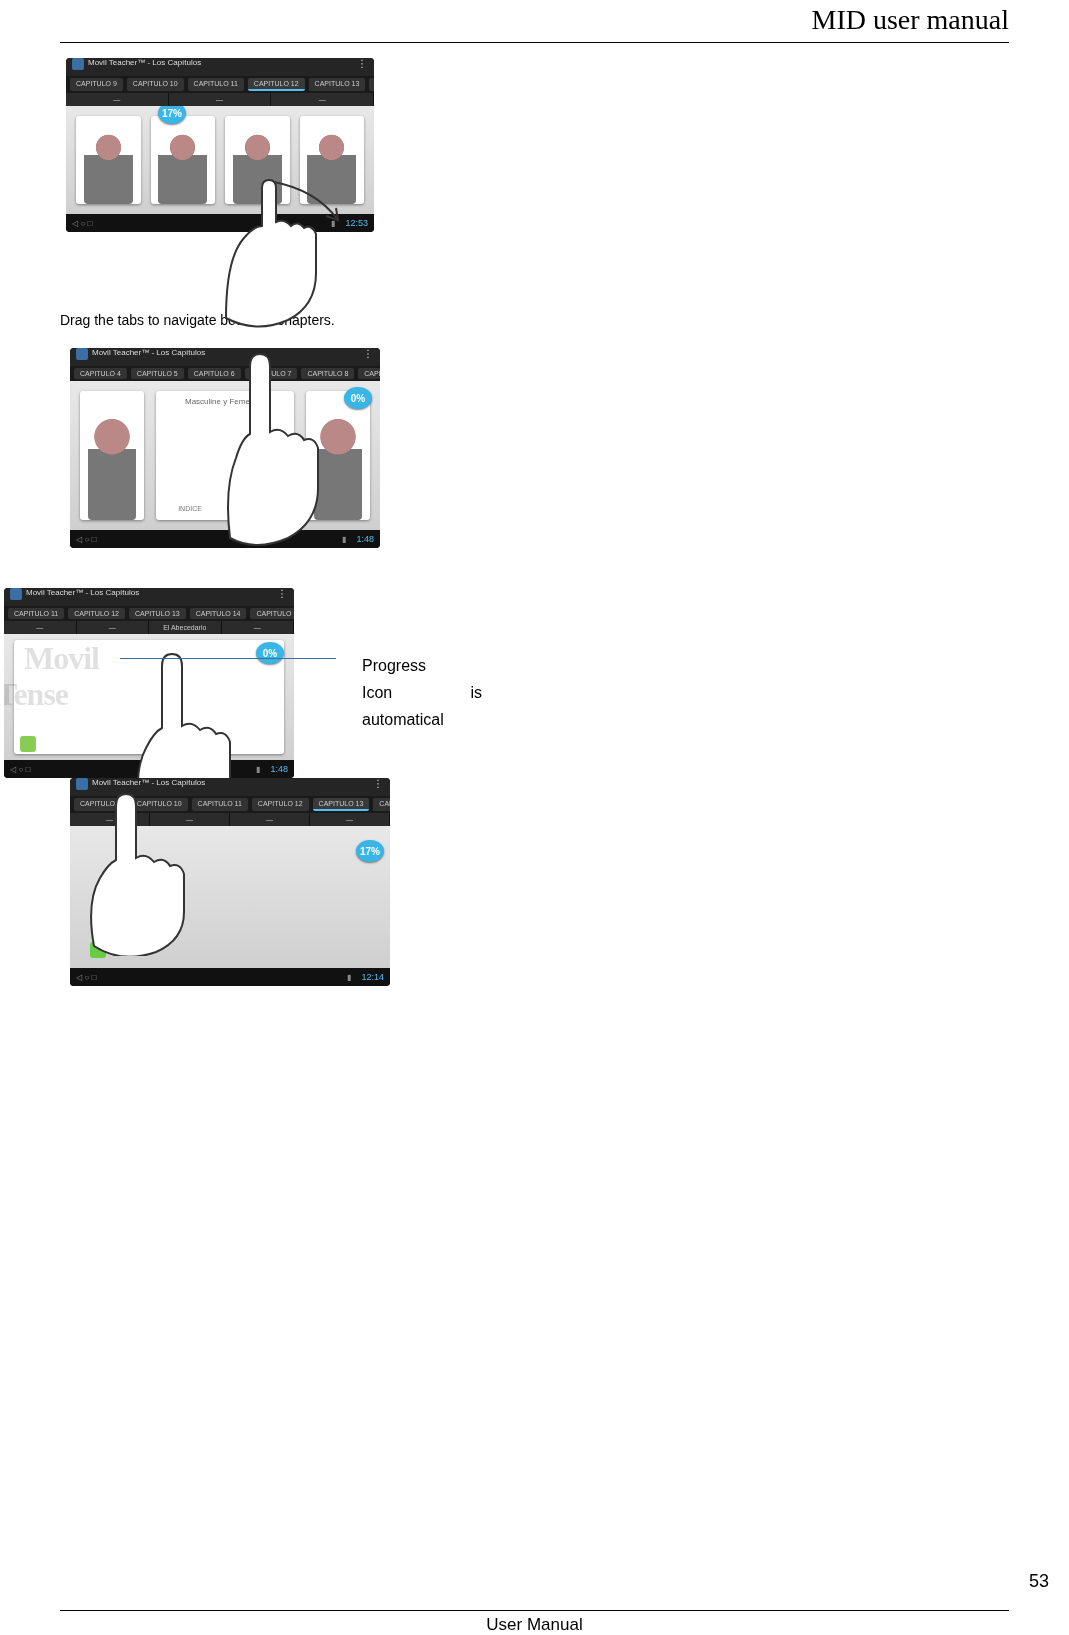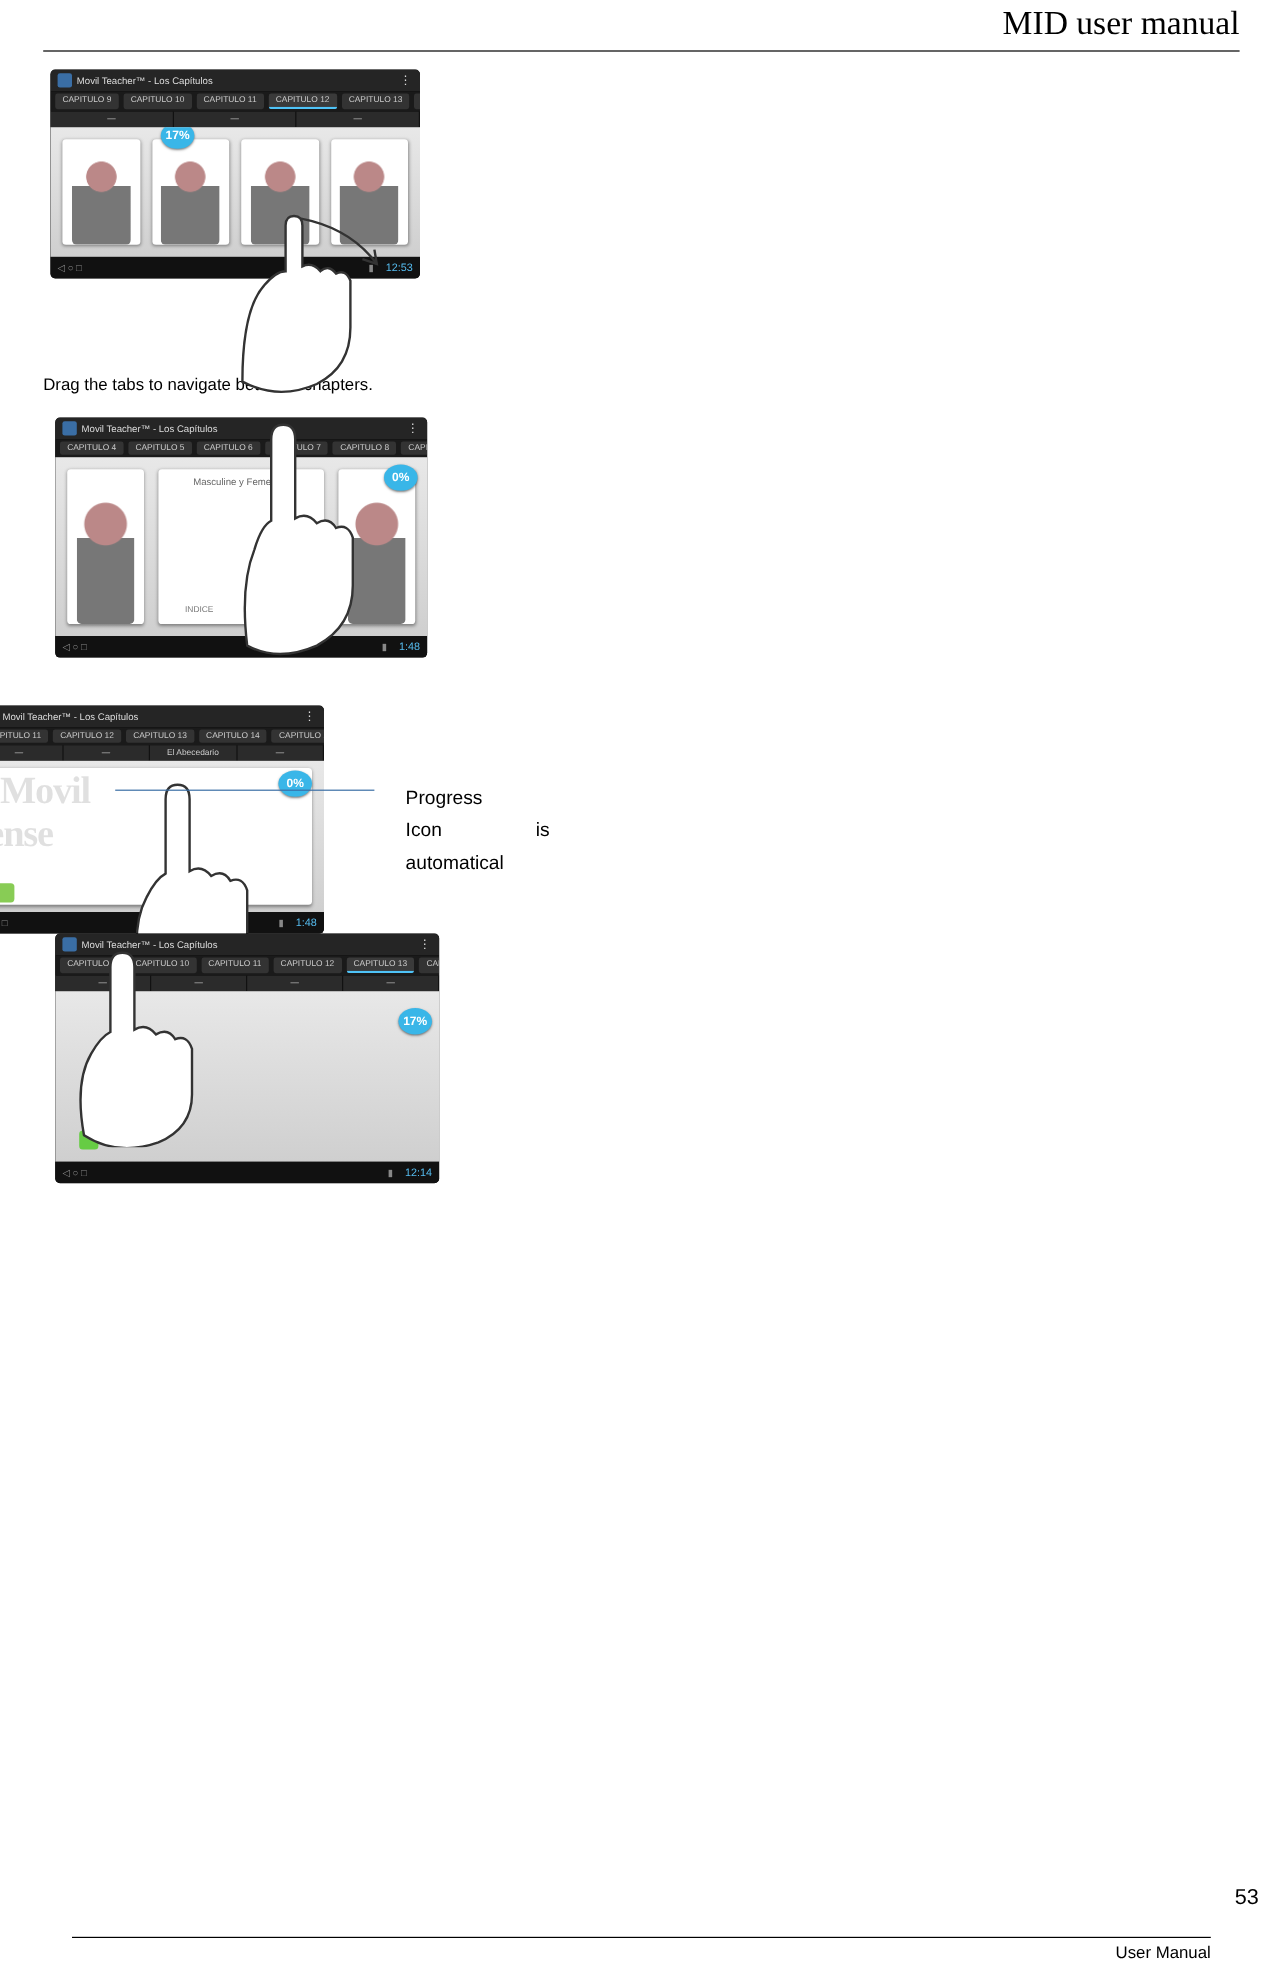--- a/index.html
+++ b/index.html
@@ -1,31 +1,31 @@
 <!DOCTYPE html>
 <html><head>
 <meta charset="utf-8">
 <style>
   html,body{margin:0;padding:0;background:#fff;font-family:Arial,Helvetica,sans-serif;color:#000}
-  .page{width:1069px;height:1635px;position:relative;box-sizing:border-box;padding:0 36px}
+  .page{width:1069px;height:1635px;position:relative;box-sizing:border-box;padding:0 60px}
   .header{position:relative;height:46px}
   .header-title{position:absolute;right:0;top:4px;font-family:"Times New Roman",serif;font-size:28px}
   .header-rule{position:absolute;left:0;right:0;top:42px;border-top:1px solid #000}
   .body-text{font-size:14px;margin:30px 0 20px 0}
   .callout{font-family:Liberation Sans, sans-serif;font-size:16px;line-height:1.7;width:120px;text-align:justify}
   .fig{position:relative}
   .fig-row{display:flex;align-items:flex-start;gap:24px}
   .footer{position:absolute;left:0;right:0;bottom:0;padding:0 60px}
   .footer-rule{border-top:1px solid #000;margin-bottom:4px}
-  .footer-label{text-align:right;font-size:14px}
+  .footer-label{text-align:center;font-size:17px}
   .page-number{position:absolute;right:20px;bottom:43px;font-size:18px}
   .leader{position:absolute;height:1px;background:#3a6ea5}
   
   .shot{background:#000;border-radius:4px;overflow:hidden;display:flex;flex-direction:column}
-  .shot-titlebar{background:#252525;height:18px;display:flex;align-items:center;padding:0 6px;gap:4px}
+  .shot-titlebar{background:#252525;height:18px;display:flex;align-items:flex-start;padding:0 6px;gap:4px}
   .shot-logo{width:12px;height:12px;background:#3a6ea5;border-radius:2px}
   .shot-title{color:#ddd;font-size:8px}
   .shot-menu{margin-left:auto;color:#ddd;font-size:10px;letter-spacing:1px}
   .shot-tabs{background:#1a1a1a;display:flex;padding:2px 4px;gap:4px;font-size:7px;color:#ccc;overflow:hidden}
   .shot-tabs span{background:#333;padding:2px 6px;border-radius:2px;white-space:nowrap}
   .shot-tabs span.active{border-bottom:2px solid #4fc3f7;background:#3a3a3a}
   .shot-subtabs{background:#2b2b2b;display:flex;font-size:7px;color:#ccc}
   .shot-subtabs span{flex:1;padding:3px 4px;text-align:center;border-right:1px solid #111}
   .shot-content{flex:1;background:linear-gradient(180deg,#e8e8e8,#cfcfcf);position:relative;display:flex;gap:10px;padding:10px;overflow:hidden}
   .portrait{flex:1;background:#fff;border-radius:3px;box-shadow:0 1px 3px rgba(0,0,0,.4);position:relative;overflow:hidden}

